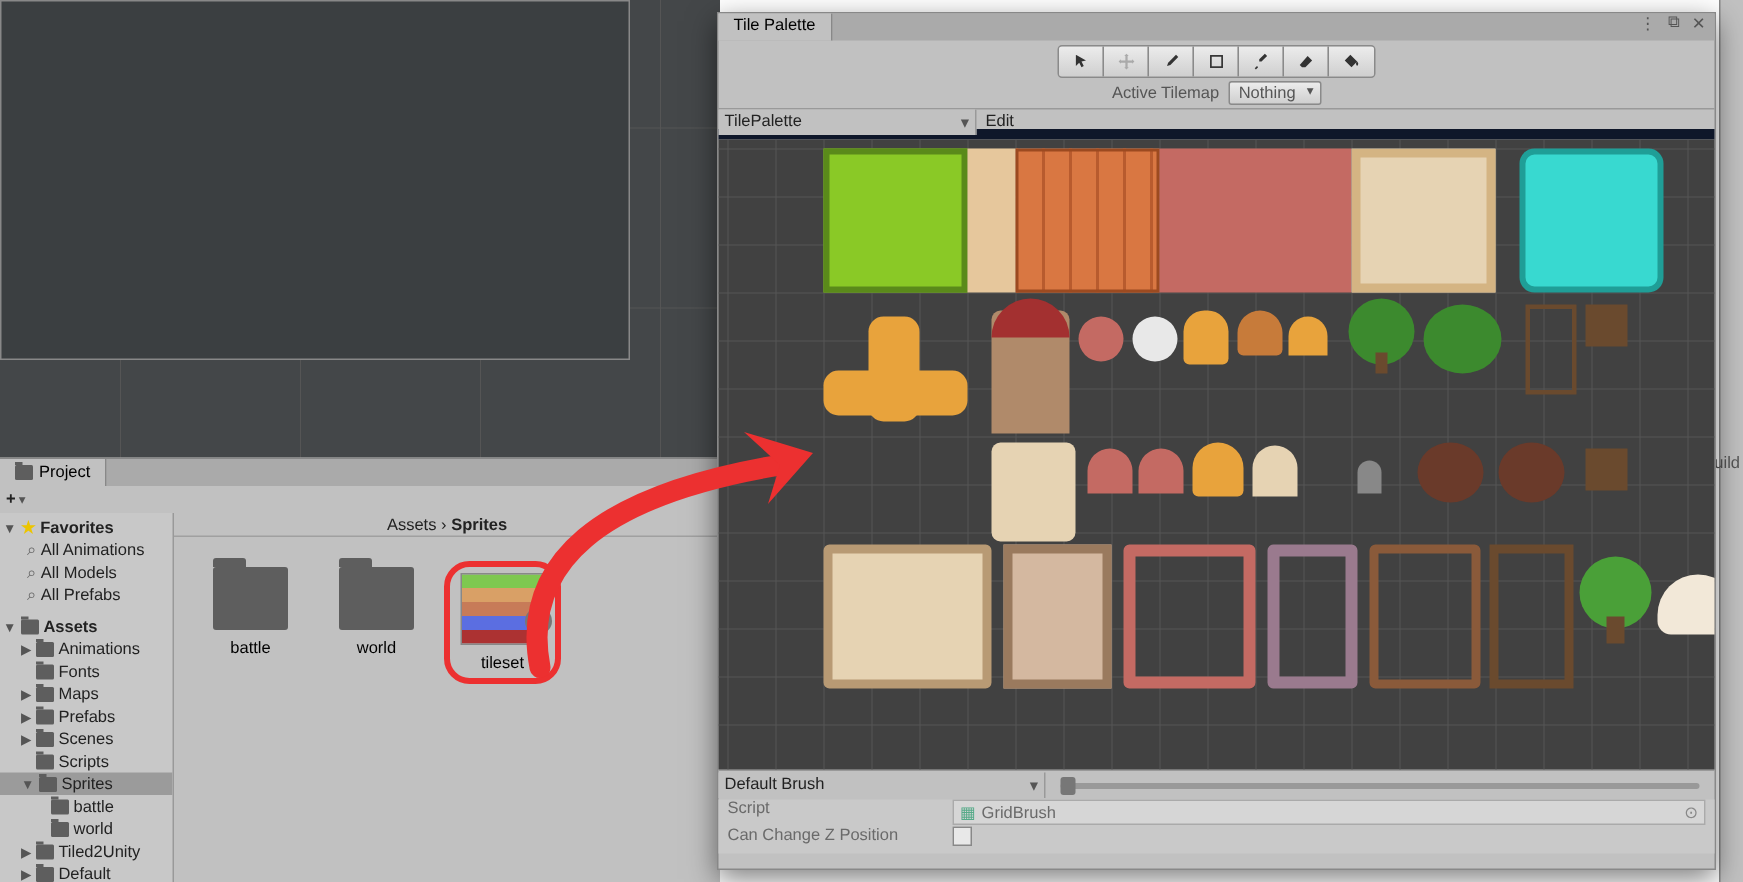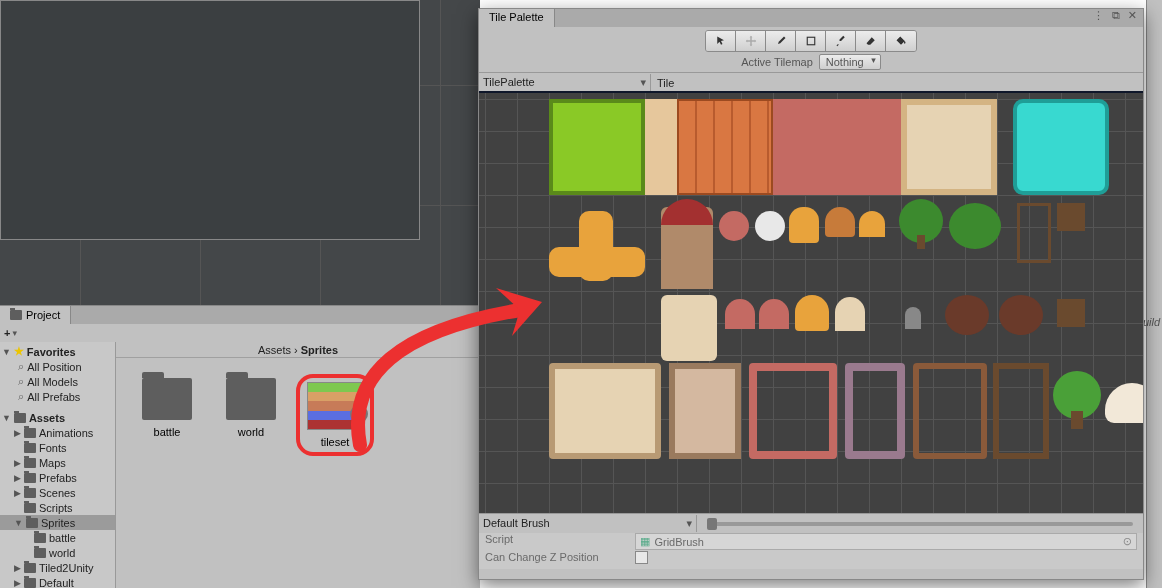--- a/index.html
+++ b/index.html
@@ -29,35 +29,35 @@
   .asset { display: flex; flex-direction: column; align-items: center; width: 70px; gap: 6px; }
   .folder-ic { width: 50px; height: 42px; background: #5e5e5e; border-radius: 2px; position: relative; }
   .folder-ic::before { content:""; position:absolute; top:-6px; left:0; width:22px; height:6px; background:#5e5e5e; border-radius:2px 2px 0 0;}
   .asset-thumb { width: 56px; height: 48px; background: linear-gradient(#7ec850 20%, #d9a066 20% 40%, #c77b58 40% 60%, #5b6ee1 60% 80%, #ac3232 80%); border: 1px solid #888; position:relative;}
   .play-bubble{position:absolute;right:-6px;bottom:6px;width:18px;height:18px;border-radius:50%;background:#777;display:flex;align-items:center;justify-content:center;}
   .play-bubble::after{content:"";border-left:6px solid #fff;border-top:4px solid transparent;border-bottom:4px solid transparent;margin-left:2px;}
   .asset.hilite { outline: 4px solid #ec3030; padding: 4px; border-radius: 13px; }
 
   
   .right-strip { position: absolute; right: 0; top: 0; width: 16px; height: 100%; background: #c1c1c1; border-left: 1px solid #888; }
-  .right-tab { position: absolute; right: 0; top: 314px; color: #555; padding: 2px; font-style: italic; }
+  .right-tab { position: absolute; right: 0; top: 301px; color: #555; padding: 2px; }
 
   
   .palette-win { position: absolute; left: 478px; top: 8px; width: 666px; height: 572px; background: #c1c1c1; box-shadow: 0 6px 18px rgba(0,0,0,.5); border: 1px solid #888; }
   .pw-titlebar { height: 18px; background: #aaa; display: flex; }
   .pw-tab { background: #c1c1c1; padding: 2px 10px; border-right: 1px solid #888; }
   .pw-controls { margin-left: auto; display: flex; gap: 8px; padding-right: 6px; color: #555; }
   .pw-toolbar { height: 46px; display: flex; flex-direction: column; align-items: center; justify-content: center; gap: 2px; border-bottom:1px solid #999;}
   .tool-row { display: flex; border: 1px solid #8a8a8a; border-radius: 3px; overflow: hidden; }
   .tool-btn { width: 30px; height: 20px; display: flex; align-items: center; justify-content: center; border-right: 1px solid #8a8a8a; background: linear-gradient(#ececec,#cfcfcf); }
   .tool-btn:last-child { border-right: none; }
   .sub-row { display: flex; align-items: center; gap: 6px; color: #555; }
   .dd-small { background: linear-gradient(#ececec,#cfcfcf); border: 1px solid #8a8a8a; padding: 1px 16px 1px 6px; border-radius: 2px; position: relative; }
   .dd-small::after { content:"▾"; position:absolute; right:4px; top:0; color:#555; font-size:9px;}
-  .pw-row2 { height: 20px; display: flex; align-items: flex-end; border-bottom: 2px solid #0f172a; }
+  .pw-row2 { height: 20px; display: flex; align-items: flex-start; border-bottom: 7px solid #0f172a; }
   .dd-pal { width: 172px; background: #c1c1c1; border-right: 1px solid #999; padding: 2px 4px; display:flex; color:#222;}
   .dd-pal::after { content:"▾"; margin-left:auto; color:#555;}
   .edit-btn { padding: 2px 6px; color: #222; }
   .pw-canvas { height: 420px; background: #414141; position: relative; overflow:hidden;
     background-image: linear-gradient(#555 1px, transparent 1px), linear-gradient(90deg, #555 1px, transparent 1px);
     background-size: 32px 32px; background-position: 70px 6px; }
   .tile-art { position:absolute; left:70px; top:6px; width:560px; height:400px; image-rendering: pixelated; }
   
   .blk{position:absolute;}
   .pw-brush { height: 20px; display: flex; align-items: center; border-top:1px solid #999; }
@@ -103,21 +103,21 @@
   </div>
   <div class="proj-body">
     <div class="proj-tree">
       <div class="tree-row fav">
         <span class="tri">▼</span>
         <span class="star">★</span>
         <span>Favorites</span>
       </div>
       <div class="tree-row" style="padding-left:18px">
           <span class="mag">⌕</span>
-          <span>All Position</span>
+          <span>All Animations</span>
         </div>
       <div class="tree-row" style="padding-left:18px">
           <span class="mag">⌕</span>
           <span>All Models</span>
         </div>
       <div class="tree-row" style="padding-left:18px">
           <span class="mag">⌕</span>
           <span>All Prefabs</span>
         </div>
       <div style="height:6px"></div>
@@ -256,21 +256,21 @@
     </div>
     <div class="sub-row">
       <span>Active Tilemap</span>
       <div class="dd-small"><span>Nothing</span></div>
     </div>
   </div>
   <div class="pw-row2">
     <div class="dd-pal">
         <span>TilePalette</span>
       </div>
-    <div class="edit-btn"><span>Tile</span></div>
+    <div class="edit-btn"><span>Edit</span></div>
   </div>
   <div class="pw-canvas">
     <div class="tile-art">
 
       <div class="blk" style="left:0;top:0;width:96px;height:96px;background:#8ac926;border:4px solid #5a8a1a;"></div>
       <div class="blk" style="left:96px;top:0;width:32px;height:96px;background:#e6c79c;"></div>
       <div class="blk" style="left:128px;top:0;width:96px;height:96px;background:#d97742;box-shadow:inset 0 0 0 2px #9c4a20;background-image:repeating-linear-gradient(90deg,#b85b2e 0 2px,transparent 2px 18px);"></div>
       <div class="blk" style="left:224px;top:0;width:128px;height:96px;background:#c46a63;"></div>
       <div class="blk" style="left:352px;top:0;width:96px;height:96px;background:#e6d3b3;box-shadow:inset 0 0 0 6px #d4b483;"></div>
       <div class="blk" style="left:464px;top:0;width:96px;height:96px;background:#38d9d0;border-radius:10px;border:4px solid #1f9e97;"></div>

